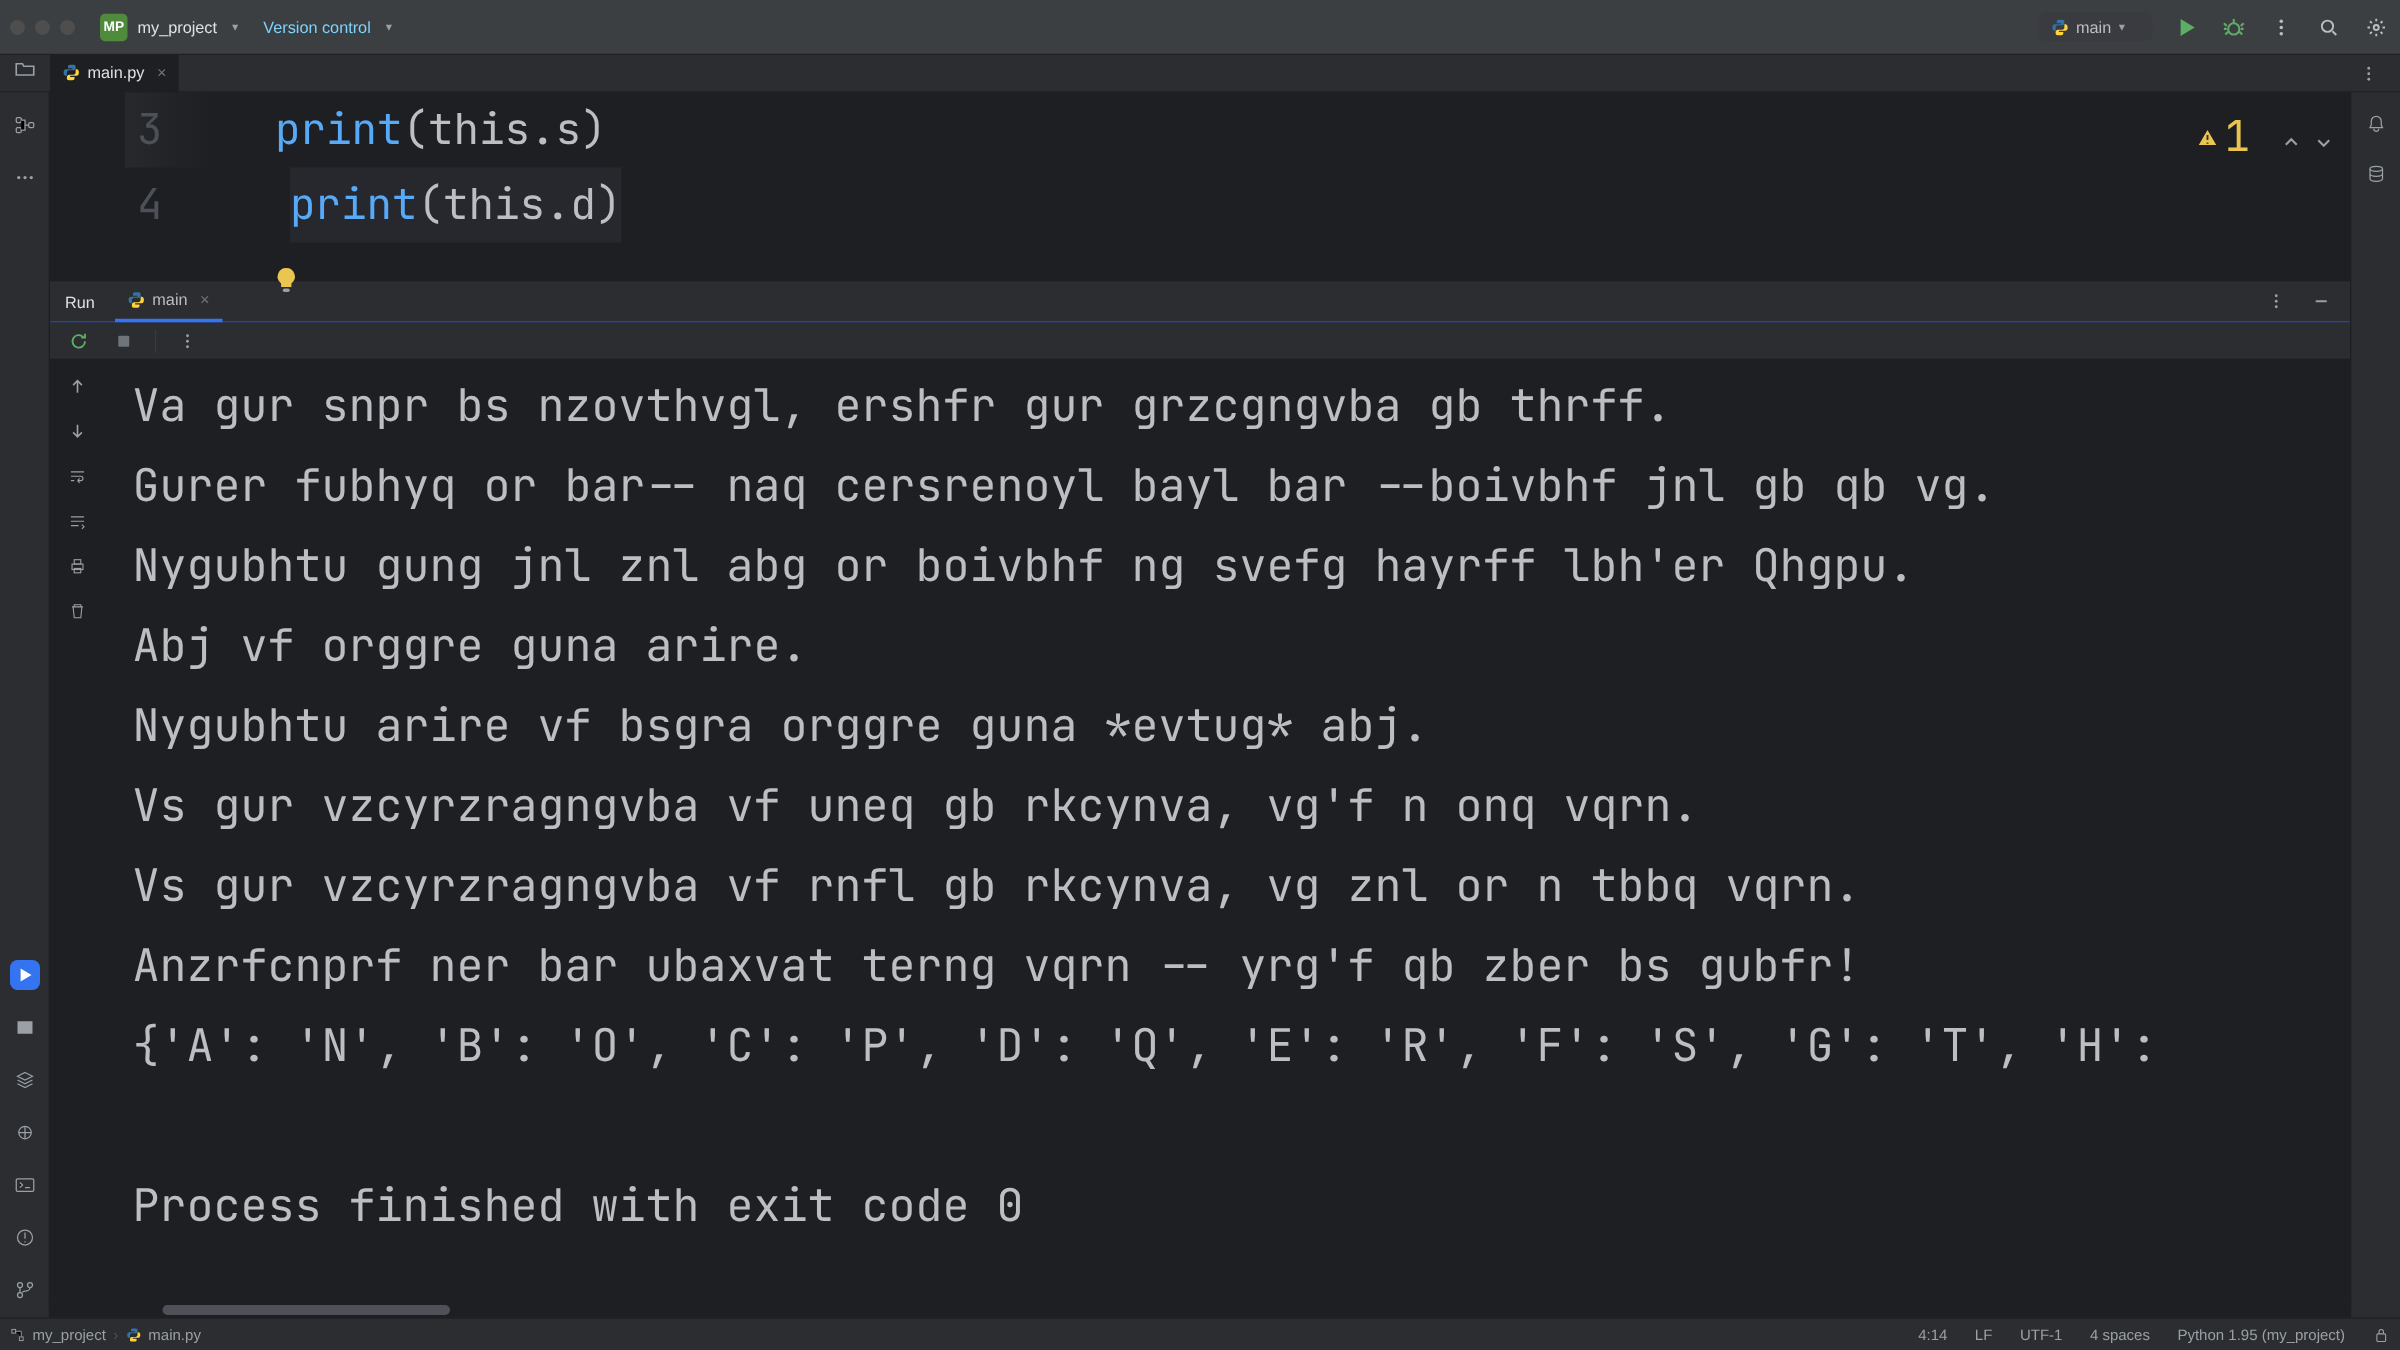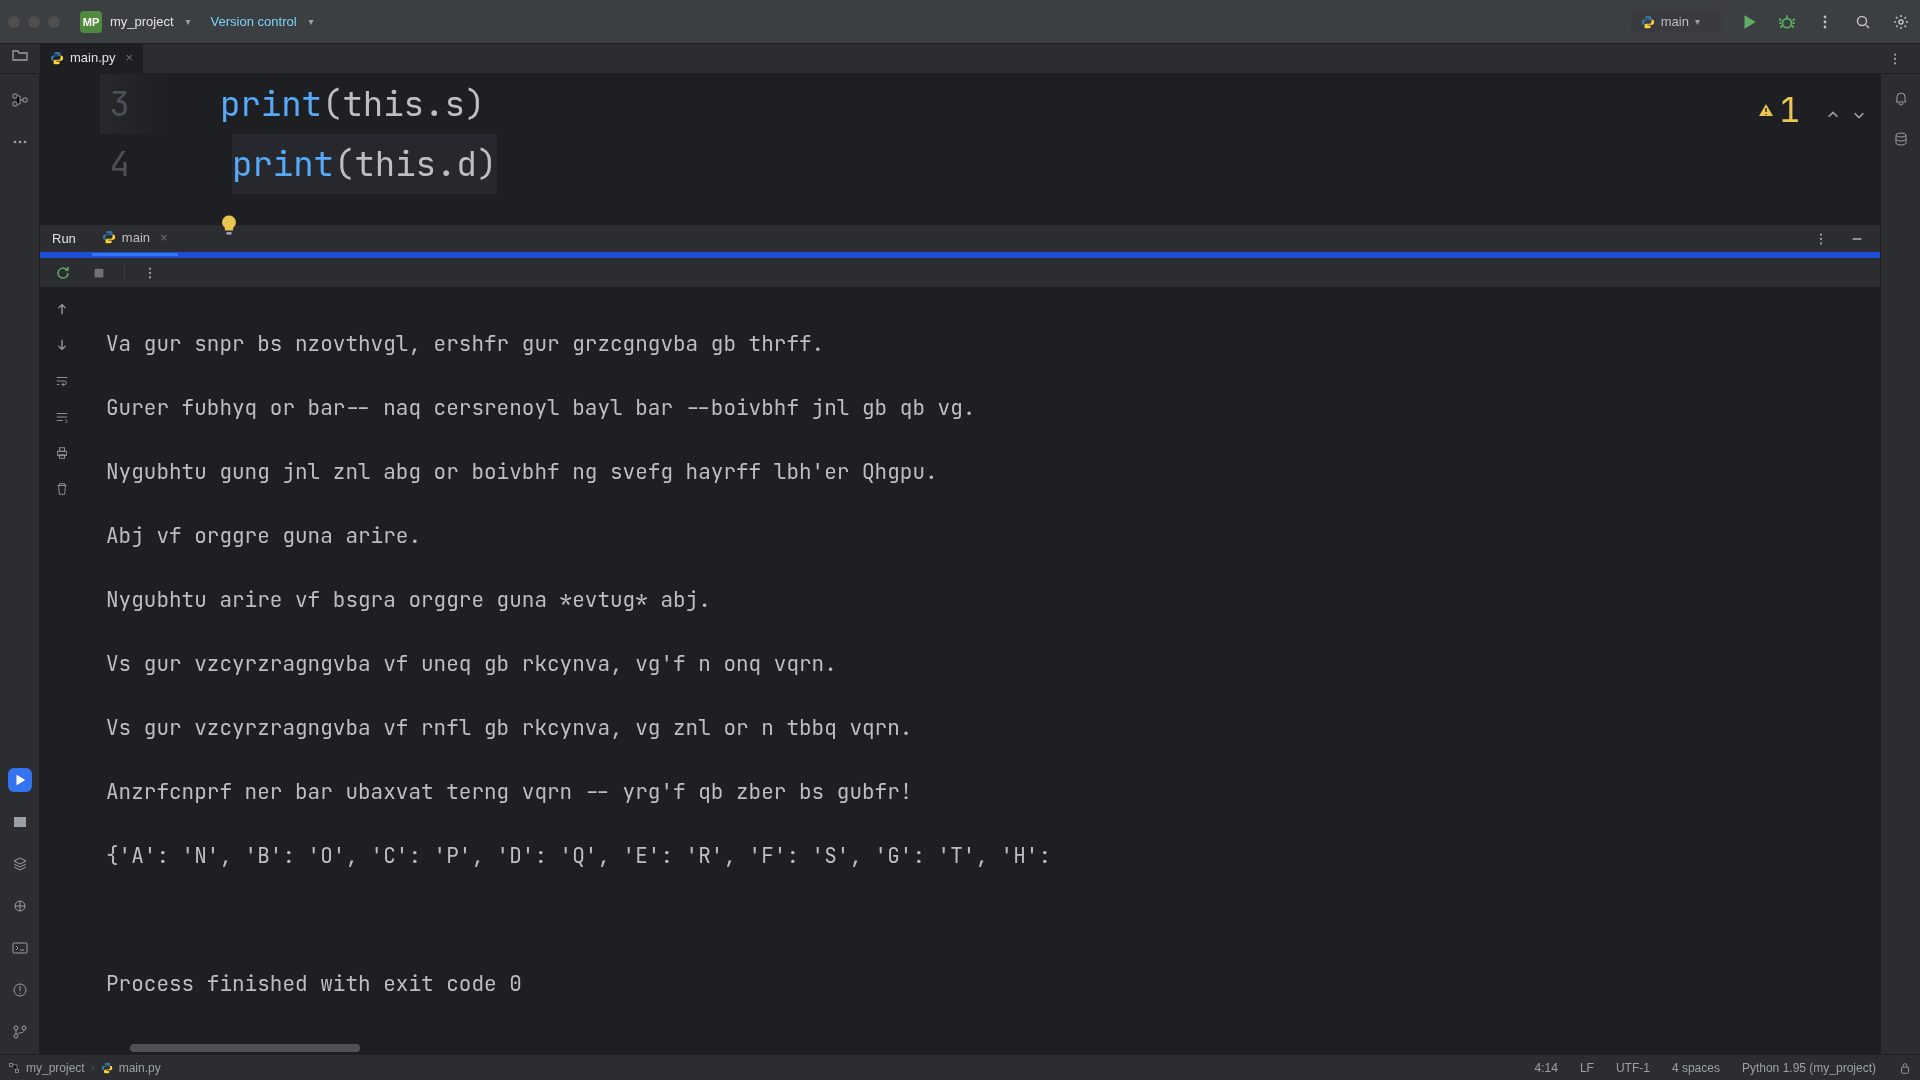--- a/index.html
+++ b/index.html
@@ -102,21 +102,21 @@
   display: flex; align-items: center; gap: 6px; color: #eac54f;
 }
 .editor-scrollbtn { position: absolute; right: 40px; top: 6px; color: #9aa0a6; }
 .editor-foldbtn { position: absolute; right: 14px; top: 6px; color: #9aa0a6; }
 
 
 .runbar {
   height: 34px; background: #2b2d30;
   display: flex; align-items: center; gap: 8px;
   border-top: 1px solid #1e1f22;
-  border-bottom: 6px solid #1d4ed8;
+  border-bottom: 1px solid #1d4ed8;
   padding: 0 12px;
 }
 .runbar .run-title { color: #dfe1e5; margin-right: 8px; }
 .runbar .run-tab {
   display: flex; align-items: center; gap: 6px;
   height: 34px; padding: 0 10px;
   border-bottom: 3px solid #3574f0;
 }
 .runbar .run-tab .close { color: #6f737a; font-size: 13px; margin-left: 4px; }
 .runbar .right { margin-left: auto; display: flex; align-items: center; gap: 14px; }
@@ -131,23 +131,23 @@
 .sep { width: 1px; height: 18px; background: #393b40; }
 
 
 .console-wrap { flex: 1; display: flex; min-height: 0; background: #1e1f22; }
 .console-side {
   width: 44px; display: flex; flex-direction: column;
   gap: 14px; padding-top: 10px; align-items: center;
   color: #9aa0a6;
 }
 .console {
-  flex: 1; overflow: auto; padding: 24px 22px;
+  flex: 1; overflow: auto; padding: 4px 22px;
   font-family: "JetBrains Mono", Menlo, Consolas, monospace;
-  font-size: 21px; line-height: 64px;
+  font-size: 36px; line-height: 64px;
   color: #bcbec4; white-space: pre;
 }
 .console .blank { height: 64px; }
 .hscroll {
   height: 12px; background: #1e1f22; position: relative;
 }
 .hscroll .thumb { position: absolute; left: 90px; top: 2px; width: 230px; height: 8px; background: #4e5157; border-radius: 4px; }
 
 
 .statusbar {

